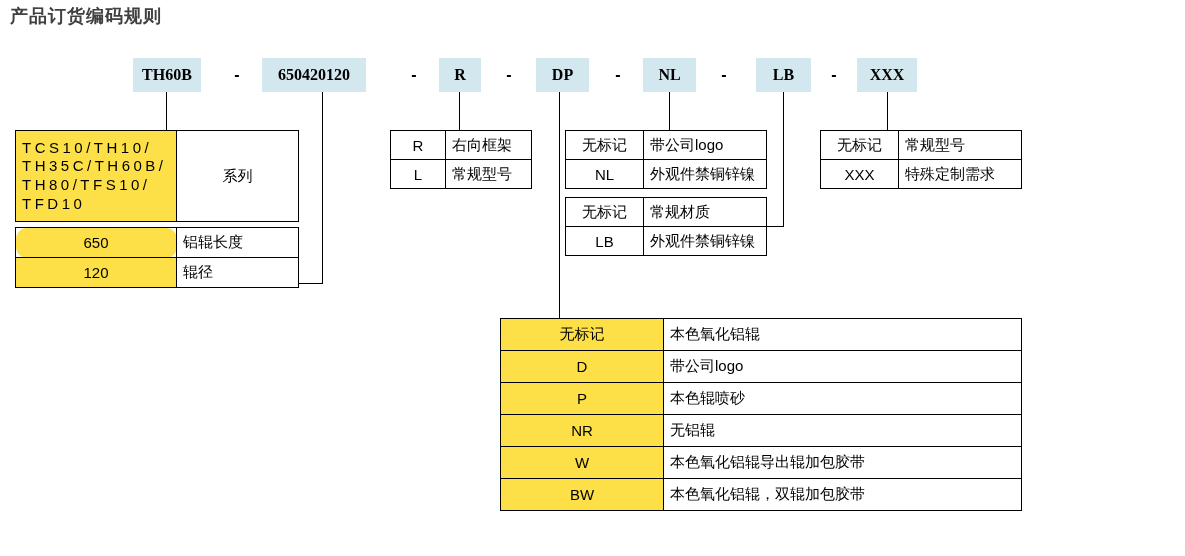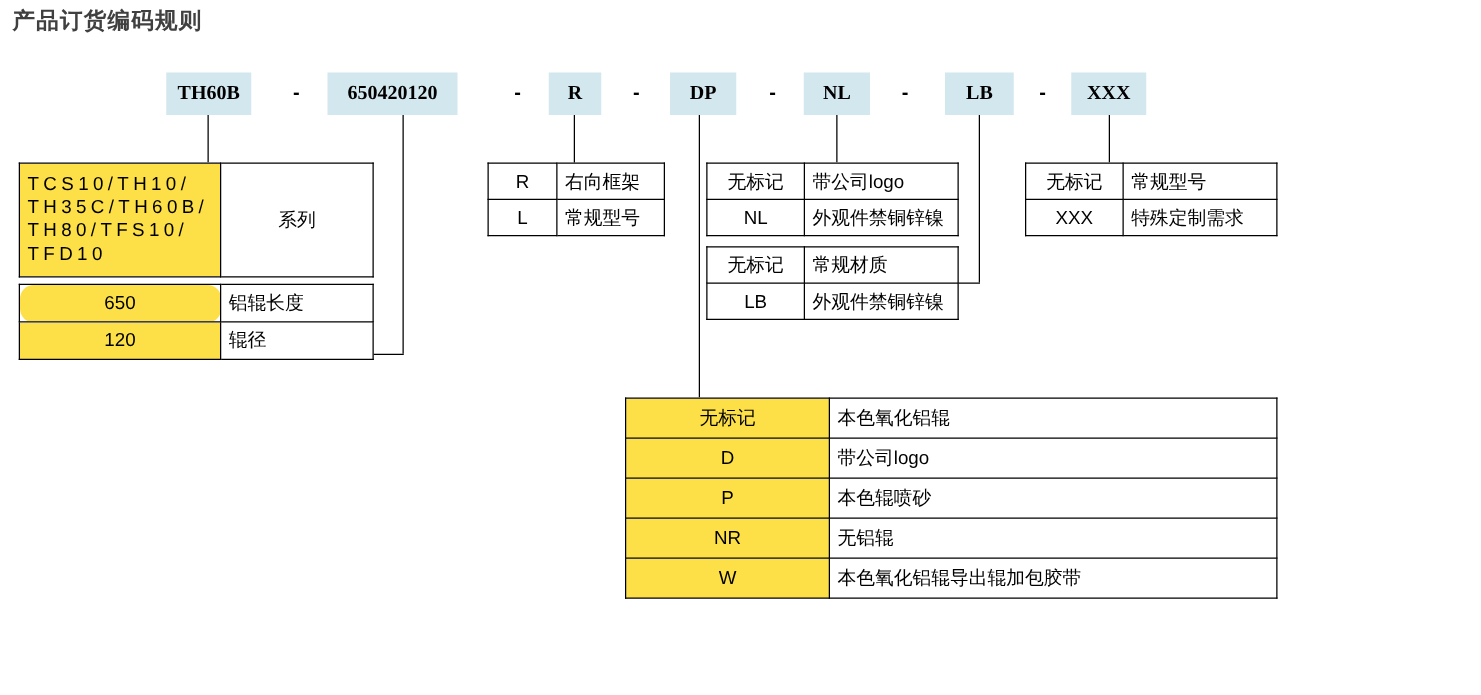--- a/index.html
+++ b/index.html
@@ -141,16 +141,20 @@
       <td class="val">本色辊喷砂</td>
     </tr>
     <tr style="height:32px;">
       <td class="key tint">NR</td>
       <td class="val">无铝辊</td>
     </tr>
     <tr style="height:32px;">
       <td class="key tint">W</td>
       <td class="val">本色氧化铝辊导出辊加包胶带</td>
     </tr>
+    <tr style="height:32px;">
+      <td class="key tint">BW</td>
+      <td class="val">本色氧化铝辊，双辊加包胶带</td>
+    </tr>
   </tbody>
     </table>
 
 </div>
 
 </body></html>

